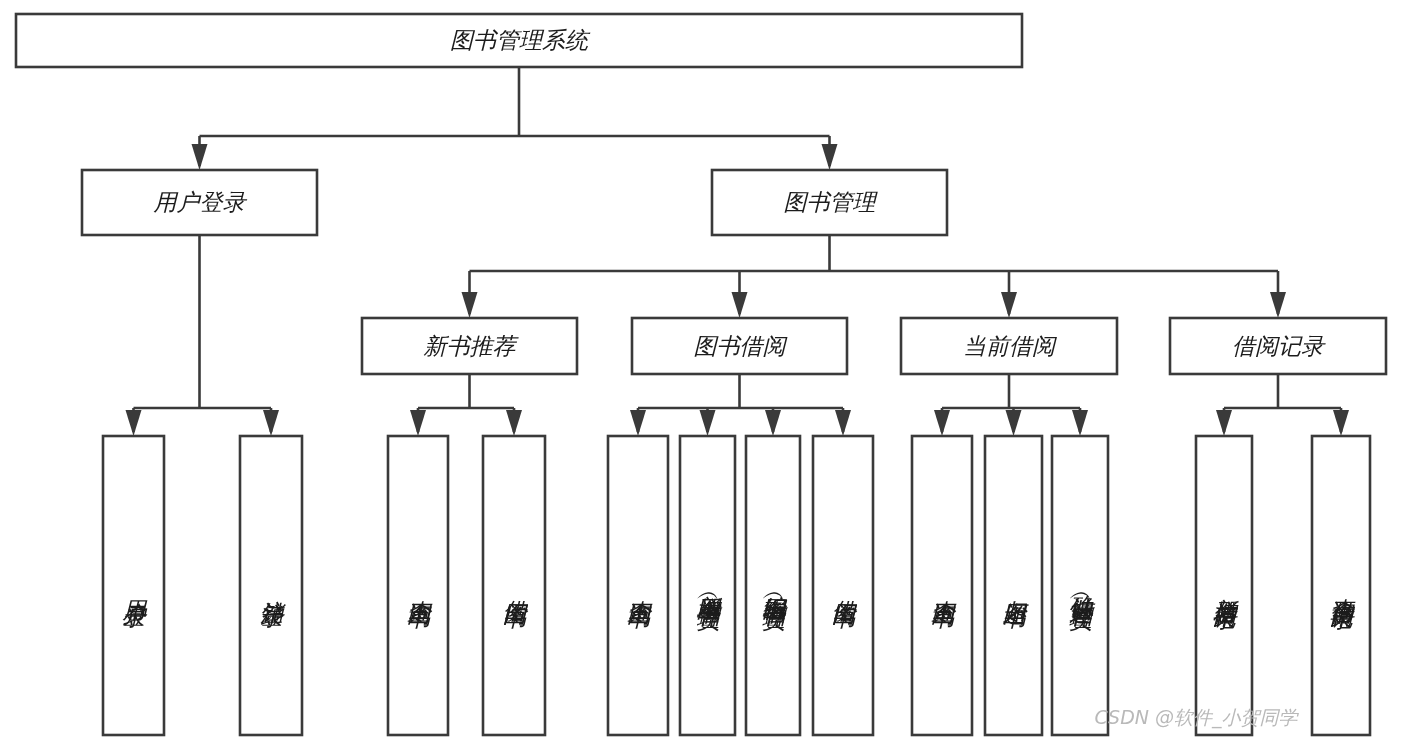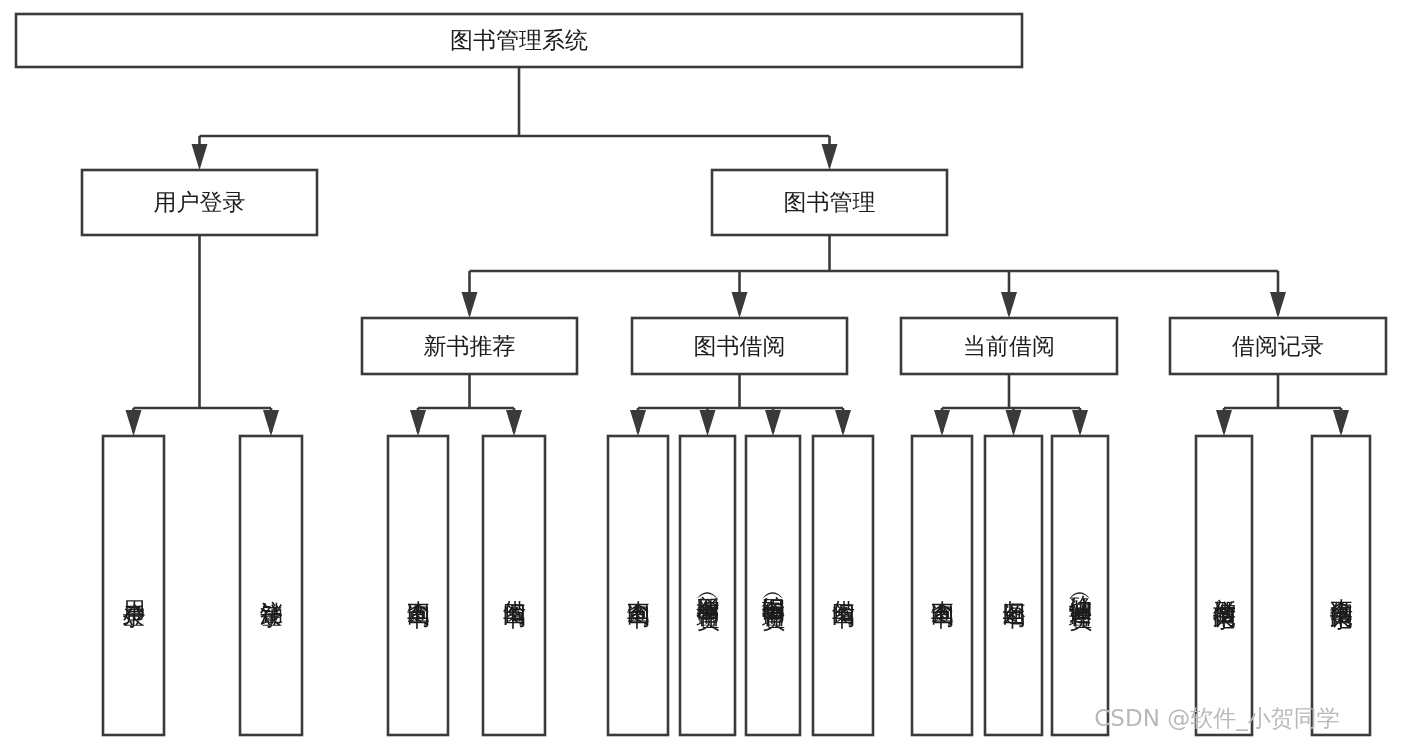--- a/index.html
+++ b/index.html
@@ -14,20 +14,21 @@
     position: relative;
     font-family: "DejaVu Sans", "Liberation Sans", sans-serif;
     overflow: hidden;
   }
   #diagram-root {
     position: absolute;
     left: 0;
     top: 0;
     width: 1405px;
     height: 555px;
+    font-style: italic;
   }
   svg.flow {
     display: block;
     width: 1405px;
     height: 747px;
   }
   .node-box {
     fill: #ffffff;
     stroke: #3a3a3a;
     stroke-width: 2.6;
@@ -62,26 +63,25 @@
     font-family: "DejaVu Sans", "Liberation Sans", sans-serif;
     font-size: 23px;
     line-height: 1.12;
     letter-spacing: 2px;
     color: #1c1c1c;
     white-space: nowrap;
   }
   .watermark {
     position: absolute;
     font-family: "DejaVu Sans", "Liberation Sans", sans-serif;
-    font-size: 23px;
+    font-size: 19px;
     color: #b9b9b9;
     white-space: nowrap;
     pointer-events: none;
     user-select: none;
-    margin-left: 21px;
   }
 </style>
 </head>
 <body>
 
 <div id="diagram-root">
   <svg class="flow" viewBox="0 0 1405 747" xmlns="http://www.w3.org/2000/svg">
     <g id="connectors-layer">
         <line x1="519" y1="67" x2="519" y2="136" class="connector"></line>
         <line x1="199.5" y1="136" x2="829.5" y2="136" class="connector"></line>

